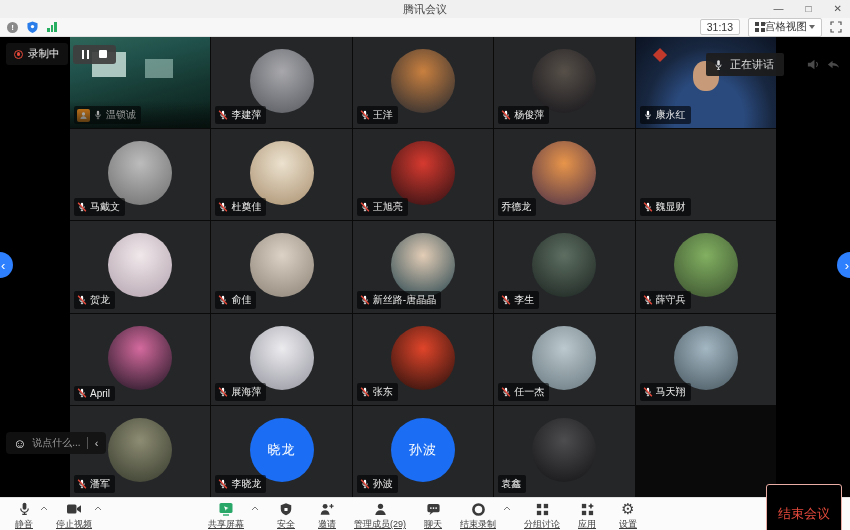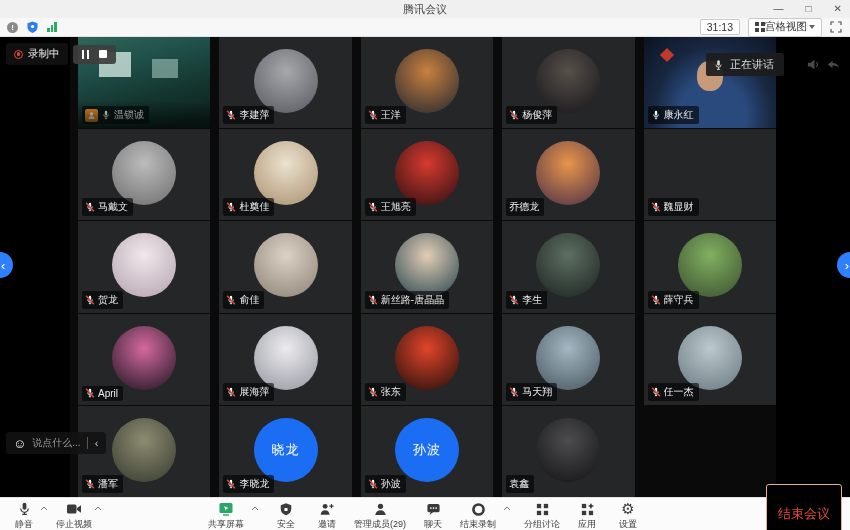--- a/index.html
+++ b/index.html
@@ -21,21 +21,21 @@
   .sig i { width:2.5px; background:#27ae60; display:block; }
   .sig i:nth-child(1){height:4px;} .sig i:nth-child(2){height:7px;} .sig i:nth-child(3){height:10px;}
   .status-right { margin-left:auto; display:flex; align-items:center; gap:8px; padding-right:8px; }
   .timer-box { border:1px solid #c9c9c9; background:#fff; border-radius:2px; font-size:10.5px; color:#333; padding:1px 6px; }
   .layout-btn { border:1px solid #c9c9c9; background:#fff; border-radius:2px; display:flex; align-items:center; padding:1.5px 6px; font-size:10.5px; color:#333; }
   .dd-arrow { width:0; height:0; border-left:3.5px solid transparent; border-right:3.5px solid transparent; border-top:4px solid #666; margin-left:2px; }
 
   
   .stage { position:absolute; top:37px; left:0; width:850px; height:460px; background:#000; }
   .grid { position:absolute; left:70px; top:0; width:706px; height:460px; display:grid; grid-template-columns:repeat(5,1fr); grid-template-rows:repeat(5,1fr); gap:1px; background:#0a0a0a; }
-  .tile { position:relative; background:#242628; overflow:hidden;margin-left:8px; }
+  .tile { position:relative; background:#242628; overflow:hidden; }
   .avatar { position:absolute; left:50%; top:12px; transform:translateX(-50%); width:64px; height:64px; border-radius:50%; }
   .avatar.text-avatar { background:#1b6ef3; color:#fff; font-size:13px; display:flex; align-items:center; justify-content:center; letter-spacing:1px; }
   .name-tag { position:absolute; left:4px; bottom:4px; display:flex; align-items:center; gap:3px; background:rgba(0,0,0,.6); border-radius:2px; padding:2px 5px 2px 3px; max-width:92%; }
   .pname { color:#eee; font-size:10px; white-space:nowrap; overflow:hidden; text-overflow:ellipsis; }
   .name-tag .mic { width:10px; height:10px; display:block; flex:none; }
   .name-tag:not(.muted) .slash { display:none; }
   .host-badge { width:13px; height:13px; background:#f08c1e; border-radius:2px; display:flex; align-items:center; justify-content:center; flex:none; }
 
   .video-classroom { background:linear-gradient(165deg,#2e6659 0%,#20504a 30%,#153630 62%,#0a1d18 100%); }
   .video-classroom::before { content:""; position:absolute; left:16%; top:16%; width:24%; height:28%; background:#cfe6df; opacity:.8; box-shadow:50px 4px 0 -3px rgba(170,205,195,.7); }
@@ -68,21 +68,21 @@
   .nav-left { left:-13px; padding-left:14px; justify-content:flex-start; }
   .nav-right { right:-13px; padding-right:14px; justify-content:flex-end; }
 
   
   .toolbar { position:absolute; bottom:0; left:0; width:850px; height:33px; background:#fbfbfb; border-top:1px solid #e3e3e3; display:flex; align-items:stretch; }
   .tb-left { display:flex; align-items:flex-start; padding:3px 0 0 10px; }
   .tb-center { position:absolute; left:50%; transform:translateX(-50%); display:flex; align-items:flex-start; gap:13px; padding-top:3px; height:33px; }
   .tb-right { margin-left:auto; display:flex; align-items:center; padding-right:8px; }
   .tb-item { display:flex; flex-direction:column; align-items:center; gap:1px; min-width:28px; }
   .tb-item .ic { height:16px; display:flex; align-items:center; justify-content:center; }
-  .tb-item .lbl { font-size:9px; color:#3c3c3c; white-space:nowrap; }
+  .tb-item .lbl { font-size:9px; color:#3c3c3c; white-space:nowrap;text-decoration:underline; }
   .tb-caret { margin:5px 8px 0 2px; }
   .tb-caret-c { margin:5px 0 0 -6px; }
   .gear-char { font-family:"DejaVu Sans",sans-serif; font-size:15px; color:#3a3a3a; line-height:16px; }
   .end-btn { color:#e64a3c; background:#000000; border:1px solid #eaada5; border-radius:3px; font-size:13px; padding:20px 11px; }
 </style>
 </head>
 <body>
 
 <div class="app">
 
@@ -373,44 +373,44 @@
           <rect x="4.6" y="1" width="2.8" height="5.6" rx="1.4" fill="#fff"></rect>
           <path d="M3.2 5.4a2.8 2.8 0 0 0 5.6 0" fill="none" stroke="#fff" stroke-width="1"></path>
           <path d="M6 8.2v2M4.6 10.4h2.8" stroke="#fff" stroke-width="1"></path>
           <line class="slash" x1="1.4" y1="1" x2="10.6" y2="11" stroke="#e64a3c" stroke-width="1.7"></line>
         </svg>
         <span class="pname">张东</span>
       </div>
     </div>
 
     <div class="tile">
+      <div class="avatar" style="background: radial-gradient(circle at 50% 35%, rgb(188, 201, 206), rgb(104, 120, 127));"></div>
+      <div class="name-tag muted">
+
+        <svg class="mic" viewBox="0 0 12 12">
+          <rect x="4.6" y="1" width="2.8" height="5.6" rx="1.4" fill="#fff"></rect>
+          <path d="M3.2 5.4a2.8 2.8 0 0 0 5.6 0" fill="none" stroke="#fff" stroke-width="1"></path>
+          <path d="M6 8.2v2M4.6 10.4h2.8" stroke="#fff" stroke-width="1"></path>
+          <line class="slash" x1="1.4" y1="1" x2="10.6" y2="11" stroke="#e64a3c" stroke-width="1.7"></line>
+        </svg>
+        <span class="pname">任一杰</span>
+      </div>
+    </div>
+
+    <div class="tile">
       <div class="avatar" style="background: radial-gradient(circle at 50% 35%, rgb(163, 183, 194), rgb(71, 86, 95));"></div>
       <div class="name-tag muted">
 
         <svg class="mic" viewBox="0 0 12 12">
           <rect x="4.6" y="1" width="2.8" height="5.6" rx="1.4" fill="#fff"></rect>
           <path d="M3.2 5.4a2.8 2.8 0 0 0 5.6 0" fill="none" stroke="#fff" stroke-width="1"></path>
           <path d="M6 8.2v2M4.6 10.4h2.8" stroke="#fff" stroke-width="1"></path>
           <line class="slash" x1="1.4" y1="1" x2="10.6" y2="11" stroke="#e64a3c" stroke-width="1.7"></line>
         </svg>
         <span class="pname">马天翔</span>
-      </div>
-    </div>
-
-    <div class="tile">
-      <div class="avatar" style="background: radial-gradient(circle at 50% 35%, rgb(188, 201, 206), rgb(104, 120, 127));"></div>
-      <div class="name-tag muted">
-
-        <svg class="mic" viewBox="0 0 12 12">
-          <rect x="4.6" y="1" width="2.8" height="5.6" rx="1.4" fill="#fff"></rect>
-          <path d="M3.2 5.4a2.8 2.8 0 0 0 5.6 0" fill="none" stroke="#fff" stroke-width="1"></path>
-          <path d="M6 8.2v2M4.6 10.4h2.8" stroke="#fff" stroke-width="1"></path>
-          <line class="slash" x1="1.4" y1="1" x2="10.6" y2="11" stroke="#e64a3c" stroke-width="1.7"></line>
-        </svg>
-        <span class="pname">任一杰</span>
       </div>
     </div>
 
     <div class="tile">
       <div class="avatar" style="background: radial-gradient(circle at 50% 35%, rgb(141, 140, 115), rgb(54, 58, 44));"></div>
       <div class="name-tag muted">
 
         <svg class="mic" viewBox="0 0 12 12">
           <rect x="4.6" y="1" width="2.8" height="5.6" rx="1.4" fill="#fff"></rect>
           <path d="M3.2 5.4a2.8 2.8 0 0 0 5.6 0" fill="none" stroke="#fff" stroke-width="1"></path>

